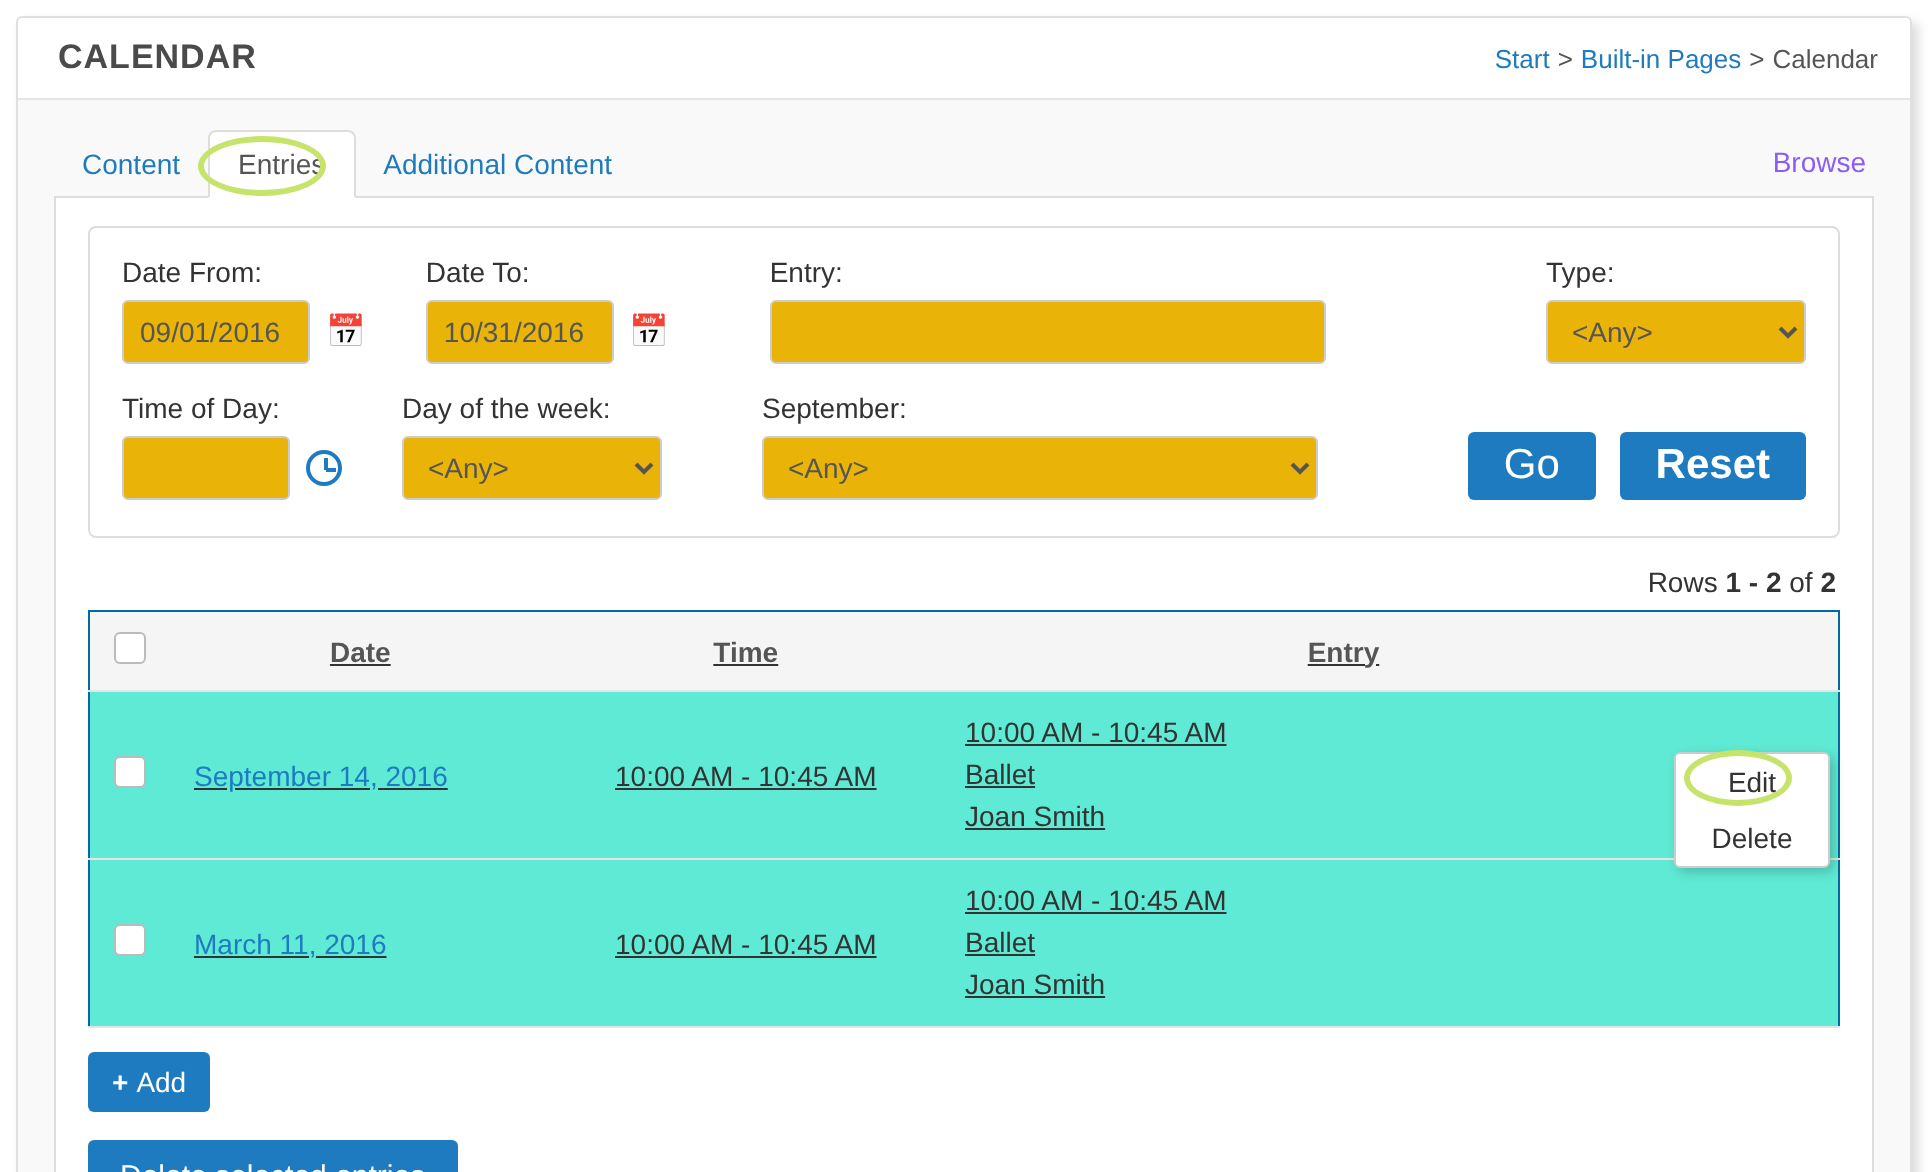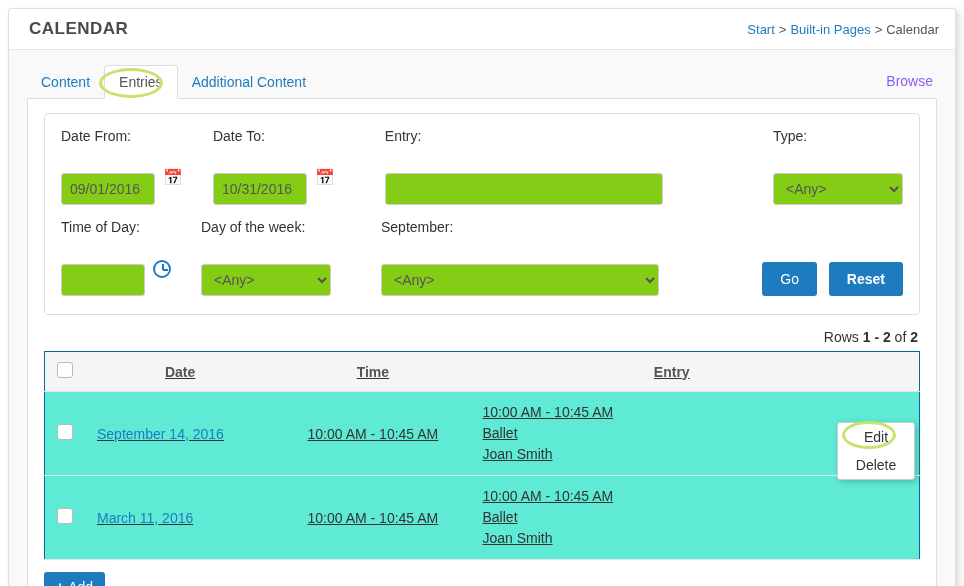--- a/index.html
+++ b/index.html
@@ -99,23 +99,22 @@
   .frow { display: flex; gap: 30px; margin-bottom: 14px; }
   .fcol { display: flex; flex-direction: column; }
   .flabel { margin-bottom: 6px; color: #333; }
   .input-wrap { display: flex; align-items: center; gap: 8px; }
   input[type=text].fld, select.fld {
     height: 32px;
     border: 1px solid #ccc;
     border-radius: 3px;
     padding: 4px 8px;
     font-size: 14px;
-    background: #84cc16;
+    background: #eab308;
     color: #555;
-    margin-top: 23px;
   }
   .w90 { width: 94px; }
   .w130 { width: 130px; }
   .w280 { width: 278px; }
   .cal-icon { color: #1e7bbf; font-size: 16px; cursor: pointer; }
   .clock-icon {
     width: 18px; height: 18px; border: 2px solid #1e7bbf; border-radius: 50%;
     position: relative; display: inline-block; cursor: pointer;
   }
   .clock-icon::before {
@@ -123,21 +122,21 @@
     left: 7px; top: 2px;
   }
   .clock-icon::after {
     content: ""; position: absolute; width: 5px; height: 2px; background: #1e7bbf;
     left: 8px; top: 7px;
   }
   .btn {
     display: inline-flex; align-items: center; justify-content: center;
     height: 34px; padding: 0 18px;
     background: #1e7bbf; color: #fff; border: none;
-    border-radius: 3px; font-size: 14px; cursor: pointer;
+    border-radius: 3px; font-size: 21px; cursor: pointer;
   }
   .btn + .btn { margin-left: 8px; font-weight: bold; }
   .rows-info { text-align: right; margin: 14px 2px 6px 0; font-size: 14px; }
 
   table.grid {
     width: 100%;
     border-collapse: collapse;
     border: 1px solid #0369a1;
     background: #5eead4;
     text-decoration: underline;

